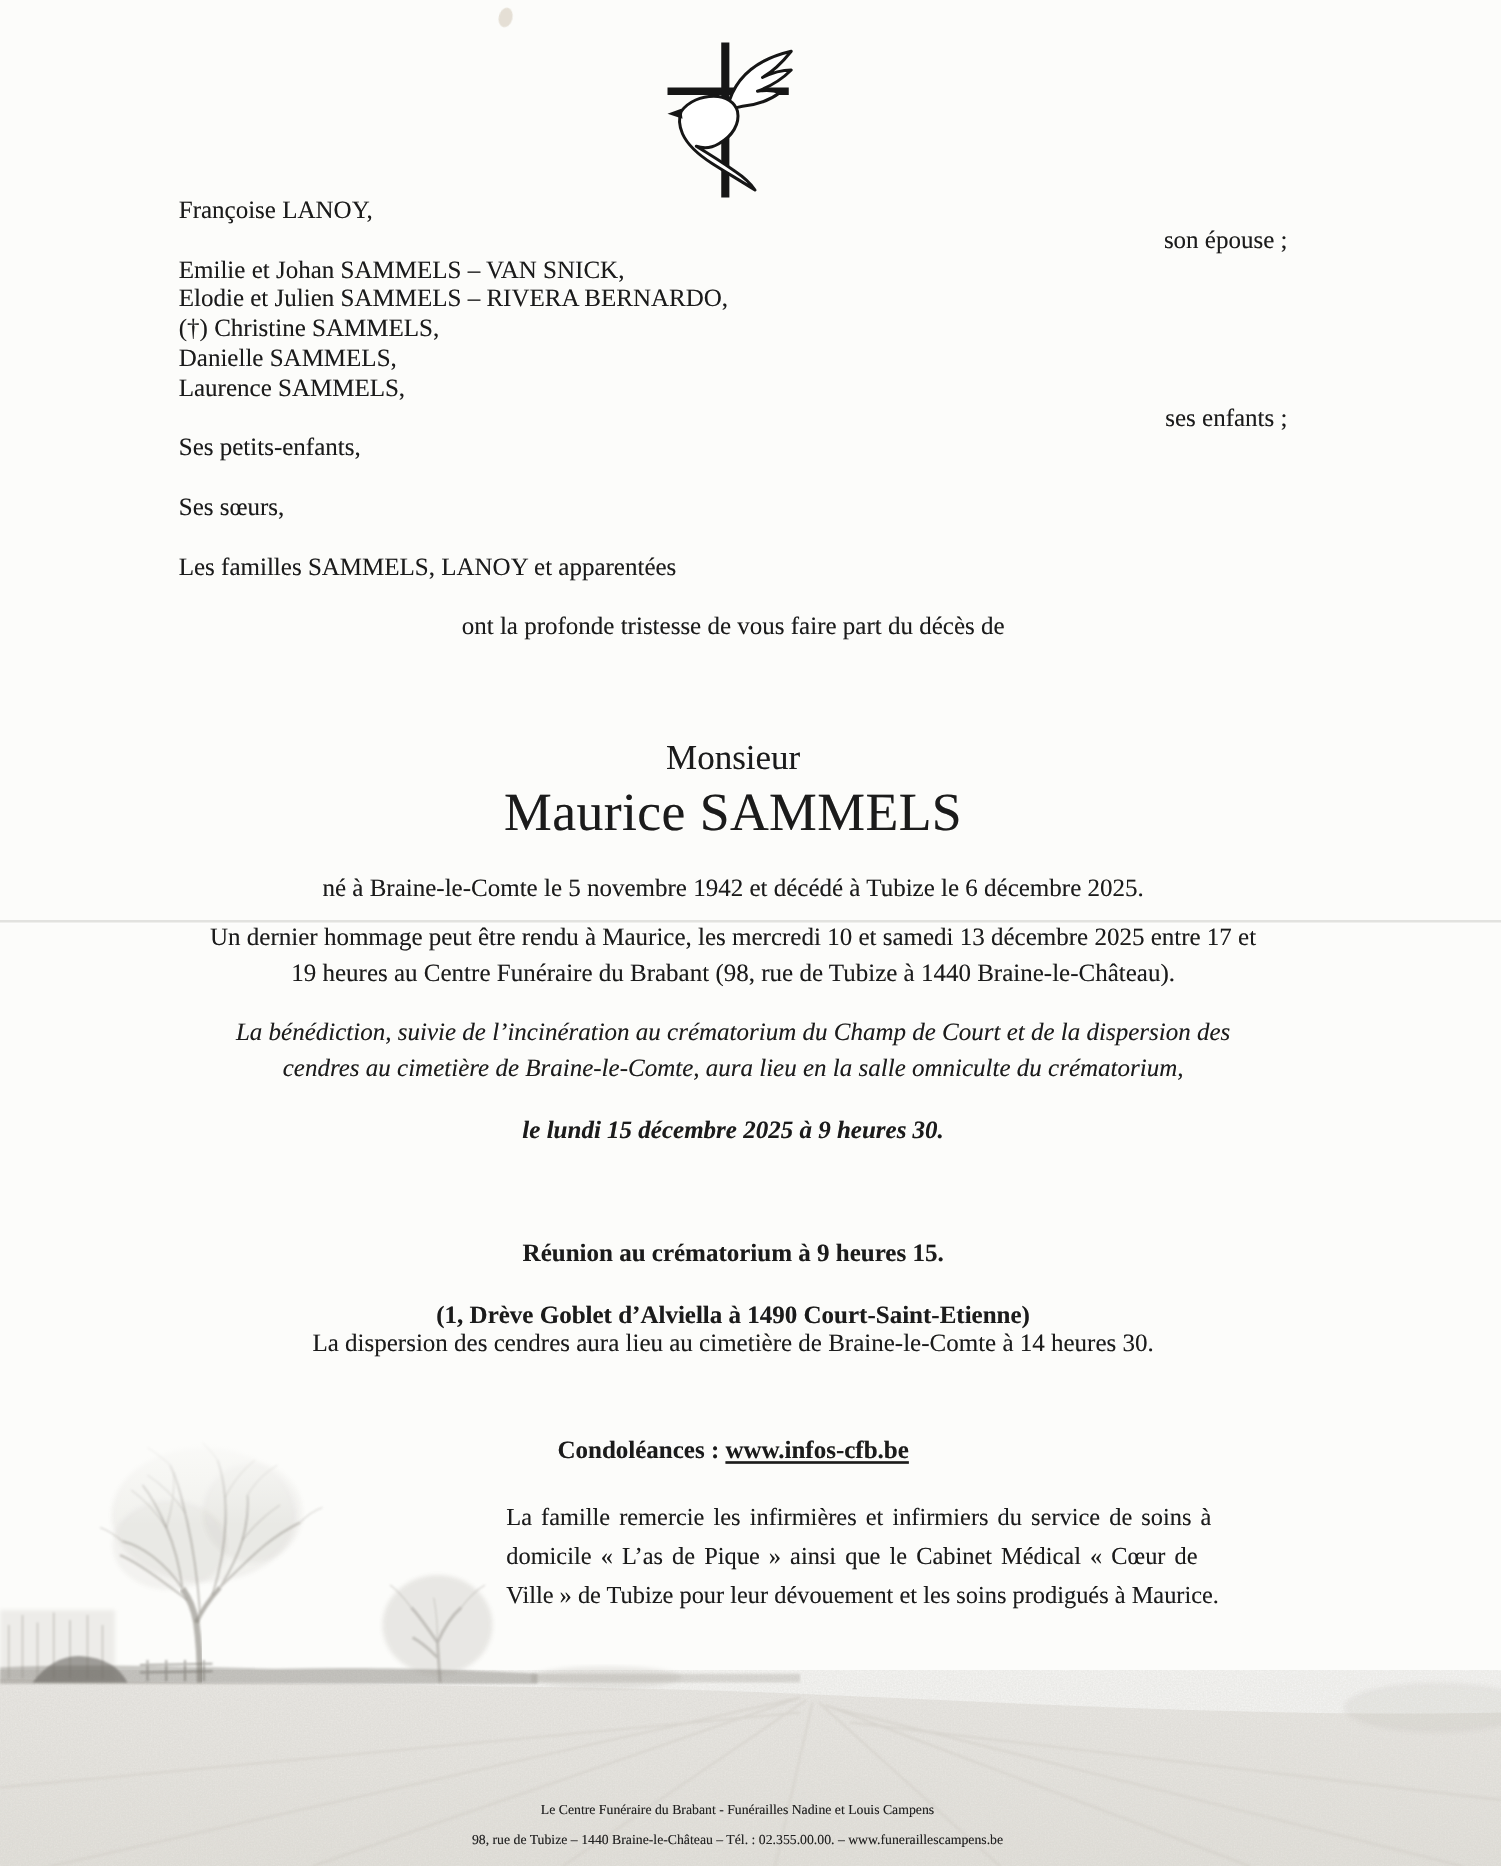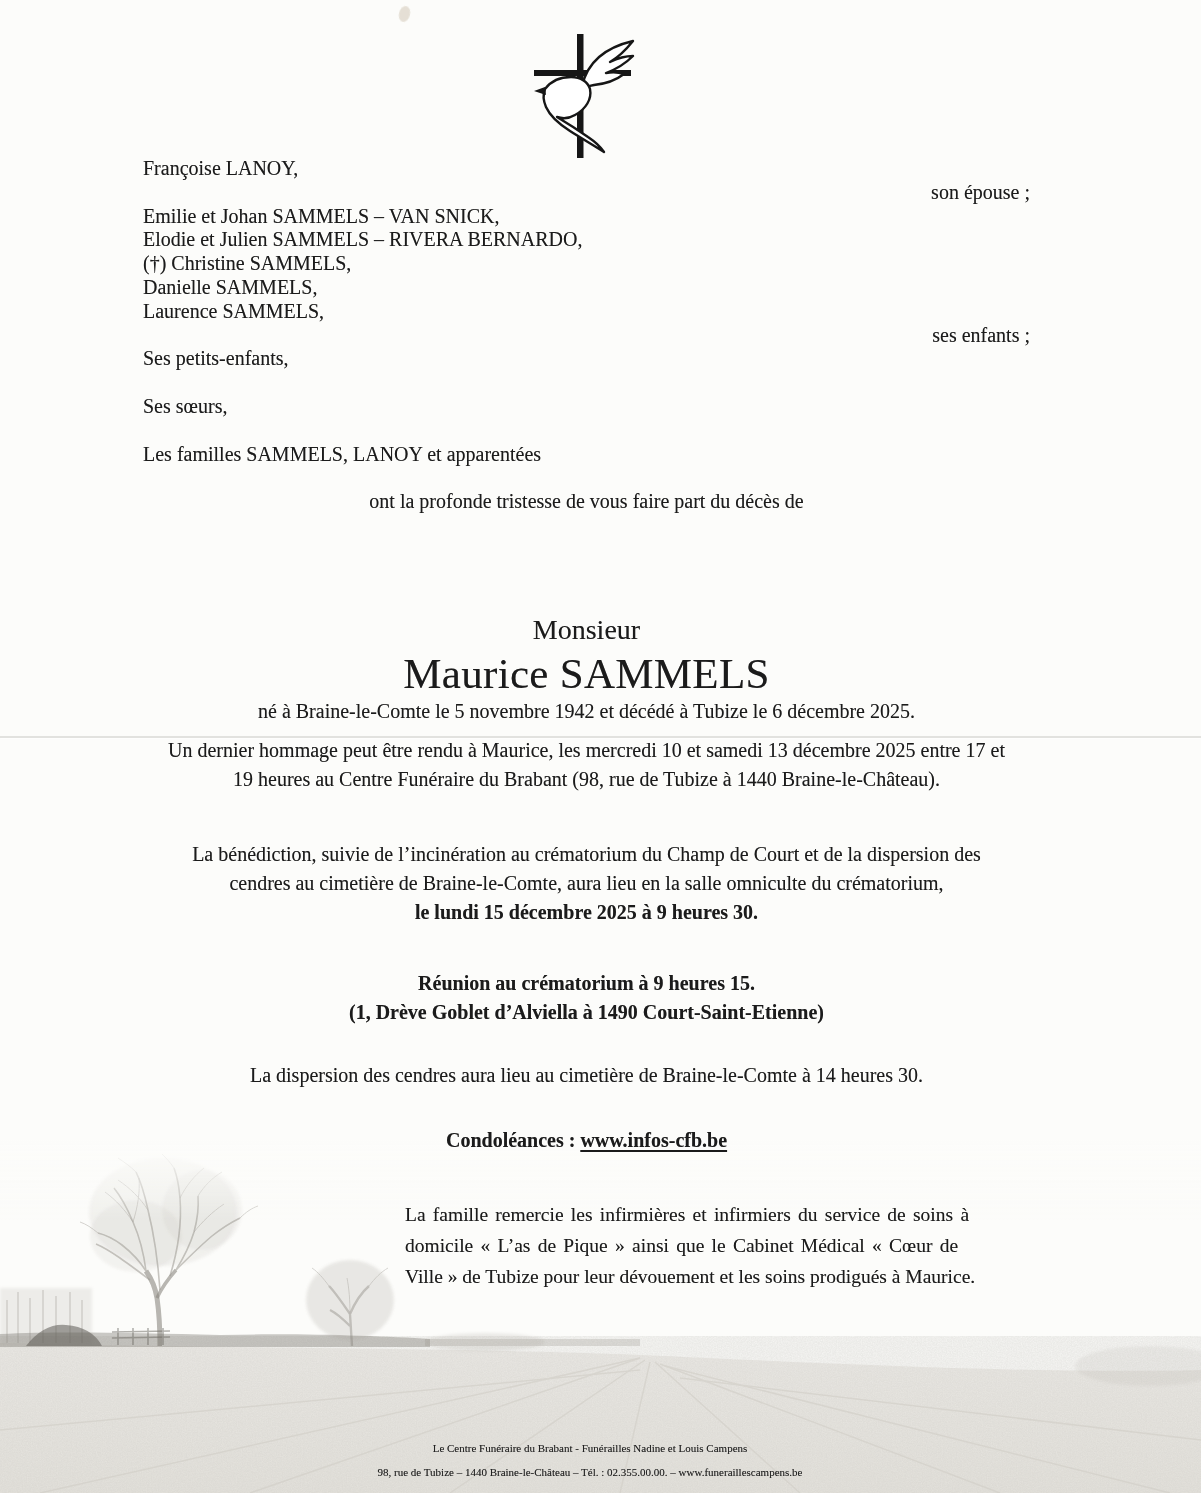--- a/index.html
+++ b/index.html
@@ -13,21 +13,21 @@
   .scan{text-shadow:0 0 .5px rgba(25,25,25,.4);}
   .nowrap{white-space:nowrap;}
   .col{left:143px;width:887px;}
   .fam-line{font-size:20px;line-height:23.8px;}
   .right{text-align:right;}
   .center{text-align:center;}
   .gap{margin-top:23.8px;}
   .title-line{font-size:28px;line-height:36px;text-align:center;}
   .name-line{font-size:43px;line-height:52px;text-align:center;letter-spacing:.3px;}
   .body-line{font-size:20px;line-height:29px;}
-  .bold{font-weight:bold;}
+  .bold{font-weight:bold;margin-top:20px;}
   .underline{text-decoration:underline;text-decoration-thickness:2px;text-underline-offset:3px;}
   .thanks-line{font-size:19.5px;line-height:31px;white-space:nowrap;}
   .thanks-just{word-spacing:2.4px;}
   .footer-line{font-size:11px;line-height:23.5px;text-align:center;color:#222;}
   .fold{
     left:0;top:736px;width:1201px;height:2px;
     background:rgba(138,136,128,.22);
     box-shadow:0 1px 2px rgba(255,255,255,.9);
     filter:blur(.6px);
   }
@@ -170,35 +170,35 @@
   <div class="fam-line nowrap">(†) Christine SAMMELS,</div>
   <div class="fam-line nowrap">Danielle SAMMELS,</div>
   <div class="fam-line nowrap">Laurence SAMMELS,</div>
   <div class="fam-line right">ses enfants ;</div>
   <div class="fam-line nowrap">Ses petits-enfants,</div>
   <div class="fam-line nowrap gap">Ses sœurs,</div>
   <div class="fam-line nowrap gap">Les familles SAMMELS, LANOY et apparentées</div>
   <div class="fam-line center gap">ont la profonde tristesse de vous faire part du décès de</div>
 </div>
 
-<div class="abs col z2 scan" style="top:612px;">
+<div class="abs col z2 scan" style="top:589px;">
   <div class="title-line">Monsieur</div>
   <div class="name-line">Maurice SAMMELS</div>
 </div>
 
 <div class="abs col z2 scan body-line center nowrap" style="top:697px;">né à Braine-le-Comte le 5 novembre 1942 et décédé à Tubize le 6 décembre 2025.</div>
 
 <div class="abs fold"></div>
 
 <div class="abs col z2 scan" style="top:736px;">
   <div class="body-line center nowrap">Un dernier hommage peut être rendu à Maurice, les mercredi 10 et samedi 13 décembre 2025 entre 17 et</div>
   <div class="body-line center nowrap">19 heures au Centre Funéraire du Brabant (98, rue de Tubize à 1440 Braine-le-Château).</div>
 </div>
 
-<div class="abs col z2 scan" style="top:840px;">
+<div class="abs col z2 scan" style="top:812px;font-style:italic;">
   <div class="body-line center nowrap">La bénédiction, suivie de l’incinération au crématorium du Champ de Court et de la dispersion des</div>
   <div class="body-line center nowrap">cendres au cimetière de Braine-le-Comte, aura lieu en la salle omniculte du crématorium,</div>
   <div class="body-line center nowrap bold">le lundi 15 décembre 2025 à 9 heures 30.</div>
 </div>
 
 <div class="abs col z2 scan" style="top:969px;">
   <div class="body-line center nowrap bold">Réunion au crématorium à 9 heures 15.</div>
   <div class="body-line center nowrap bold">(1, Drève Goblet d’Alviella à 1490 Court-Saint-Etienne)</div>
 </div>
 

